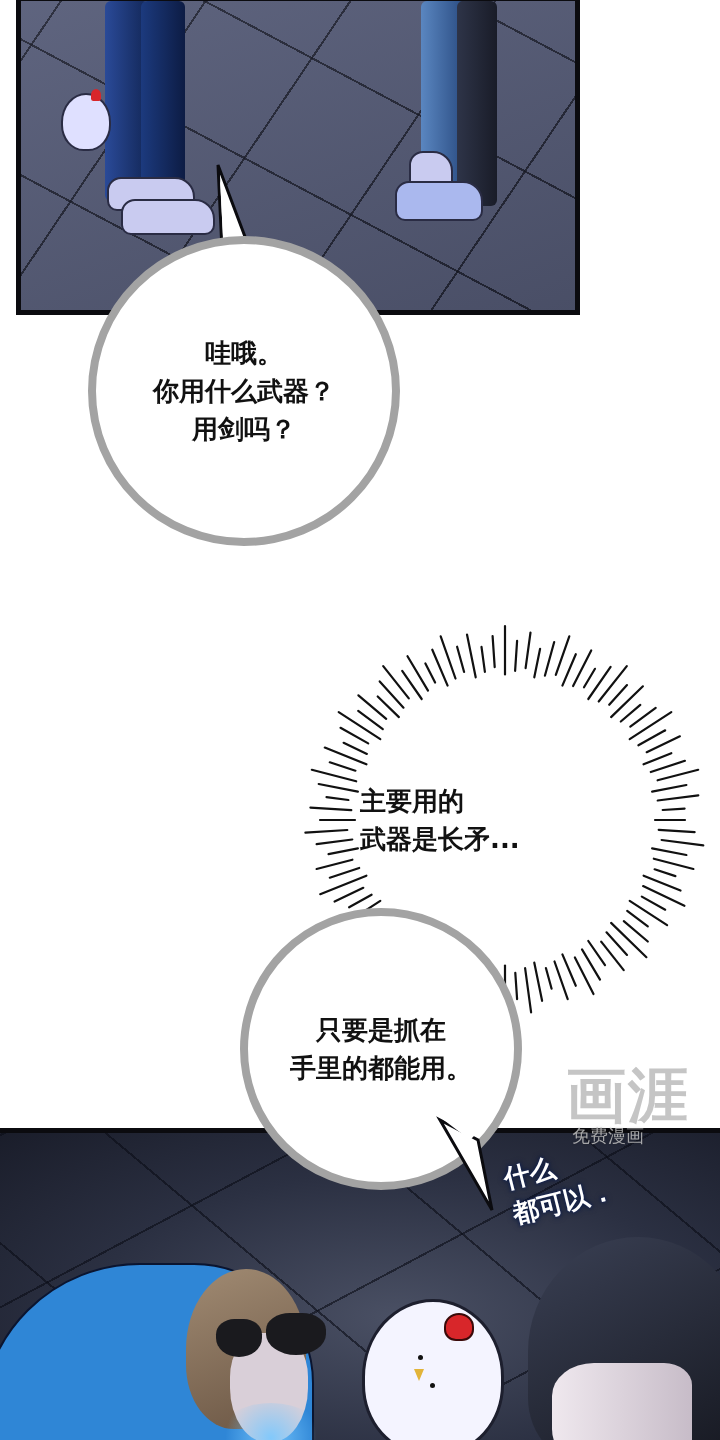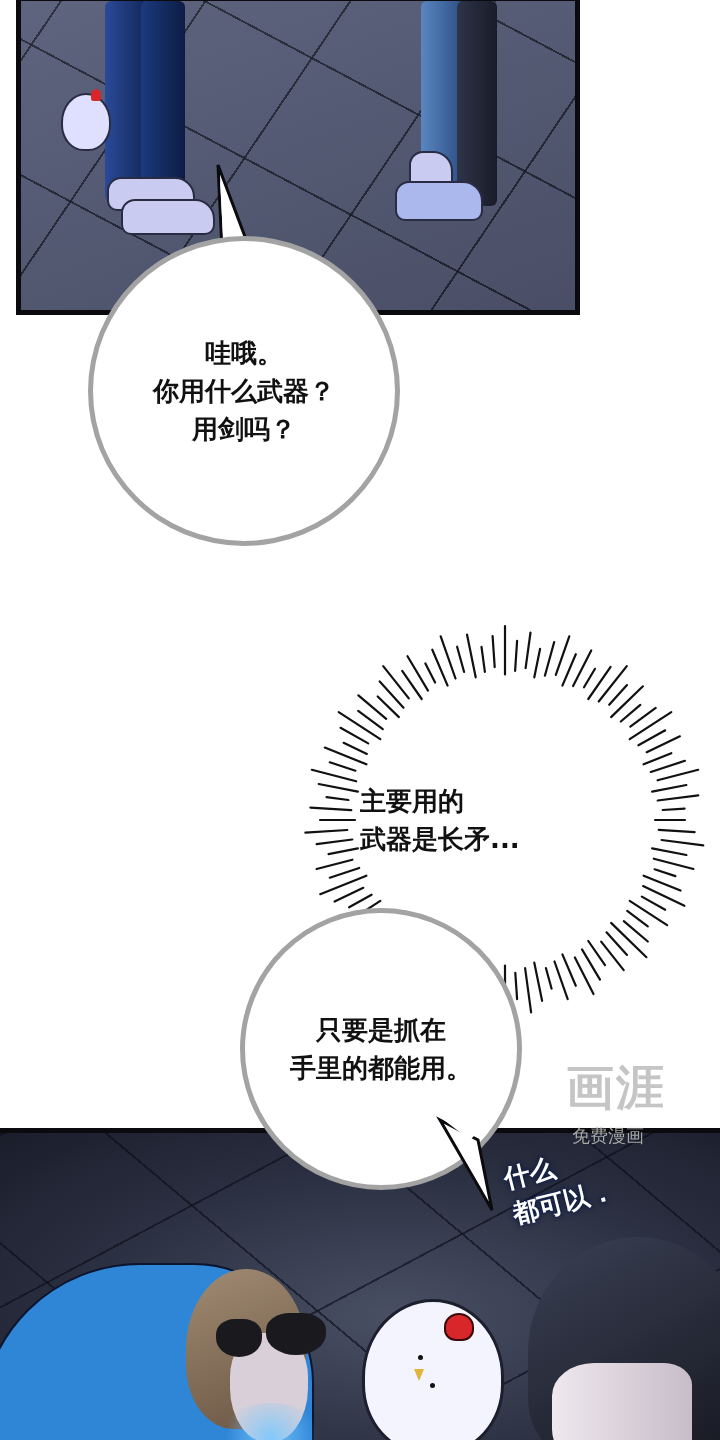--- a/index.html
+++ b/index.html
@@ -27,32 +27,32 @@
       radial-gradient(ellipse at 55% 60%, #4a5064 0%, #2b3042 55%, #1a1d2a 100%); }
   .hoodie { position:absolute; background:#2f86d6; border:2px solid #0b1530; }
   .hair-brown { position:absolute; background:#8b7560; }
   .glasses { position:absolute; background:#1a1a1e; border-radius:40% 40% 50% 50%; }
   .face { position:absolute; background:#e7dfe8; }
   .hair-dark { position:absolute; background:#20232f; }
   .chick-big { position:absolute; background:#f4f4ff; border:3px solid #1d1f2e; border-radius:50% 50% 45% 45%; }
   .glow { position:absolute; border-radius:50%; background:radial-gradient(circle, rgba(120,200,255,0.9), rgba(40,120,255,0) 70%); }
 
   
-  .bubble { position:absolute; background:#fff; border:5px solid #a3a3a3; border-radius:50%; box-sizing:border-box; display:flex; align-items:center; justify-content:center; text-align:center; }
+  .bubble { position:absolute; background:#fff; border:8px solid #a3a3a3; border-radius:50%; box-sizing:border-box; display:flex; align-items:center; justify-content:center; text-align:center; }
   .bubble-text { font-family:"DejaVu Sans", sans-serif; font-weight:bold; color:#111; font-size:26px; line-height:38px; white-space:pre-line; }
 
   
   .burst-wrap { position:absolute; left:300px; top:620px; width:410px; height:400px; }
   .burst-inner { position:absolute; left:60px; top:60px; width:290px; height:280px; border-radius:50%; background:#fff; display:flex; align-items:center; }
 
   
   .sfx { position:absolute; color:#fff; font-weight:bold; font-size:26px; line-height:36px; text-shadow:0 0 3px #0b1a40, 0 0 6px #0b1a40, 0 0 2px #2a3a80; transform:rotate(-14deg); transform-origin:left top; white-space:pre-line; }
 
   
-  .wm-logo { position:absolute; left:566px; top:1056px; font-size:48px; font-weight:bold; color:rgba(150,150,150,0.55); letter-spacing:2px; text-shadow:0 0 6px rgba(255,255,255,0.9); }
+  .wm-logo { position:absolute; left:566px; top:1056px; font-size:60px; font-weight:bold; color:rgba(150,150,150,0.55); letter-spacing:2px; text-shadow:0 0 6px rgba(255,255,255,0.9); }
   .wm-sub { position:absolute; left:572px; top:1124px; font-size:18px; color:rgba(190,190,190,0.85); text-shadow:0 0 3px rgba(0,0,0,0.2); }
 </style>
 </head>
 <body>
 
 <div class="abs panel-top">
   <div class="floor"></div>
 
   <div class="leg" style="left:84px;top:0;width:44px;height:200px;background:linear-gradient(90deg,#2a4a98,#122656);"></div>
   <div class="leg" style="left:120px;top:0;width:44px;height:190px;background:linear-gradient(90deg,#1c3a7e,#0d1c44);"></div>

